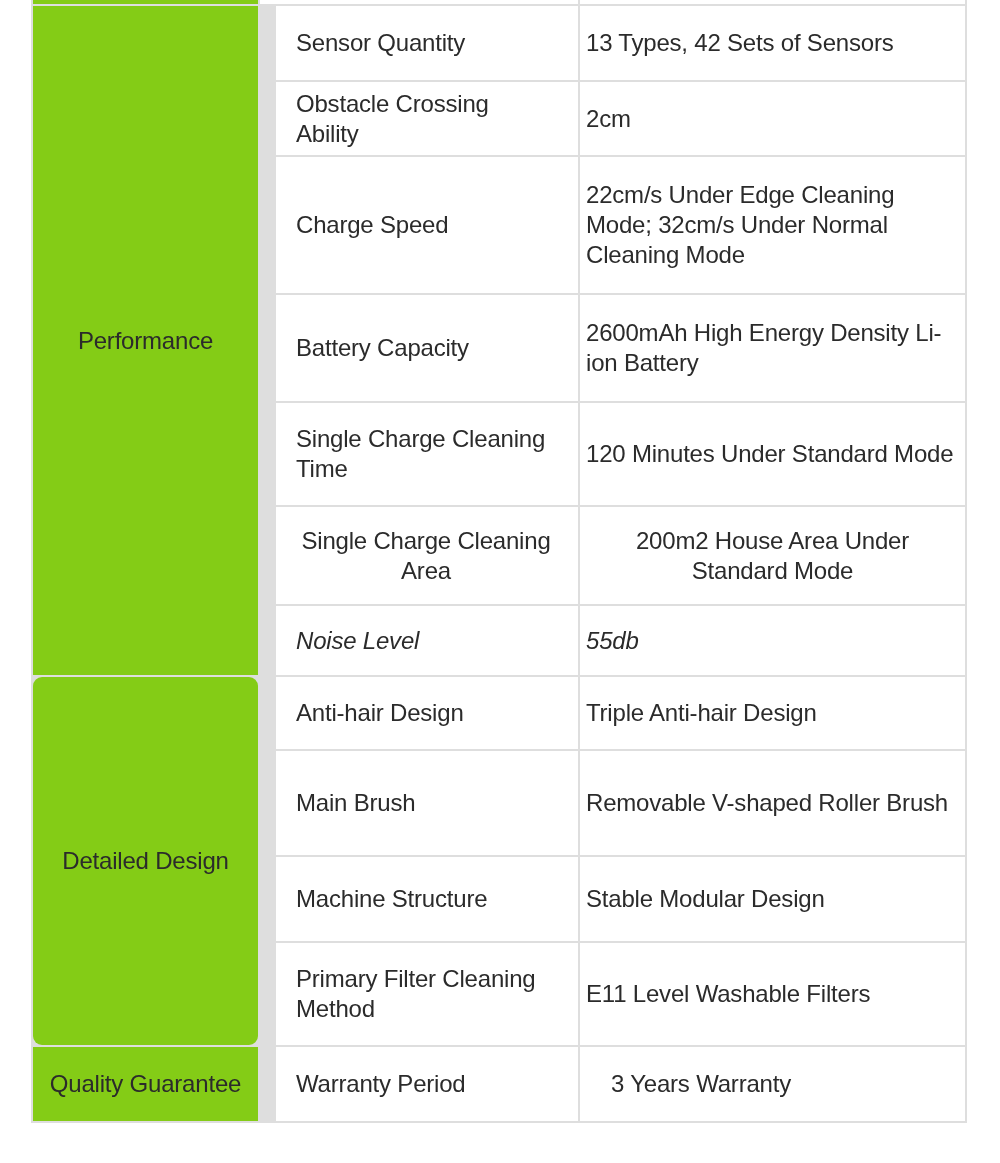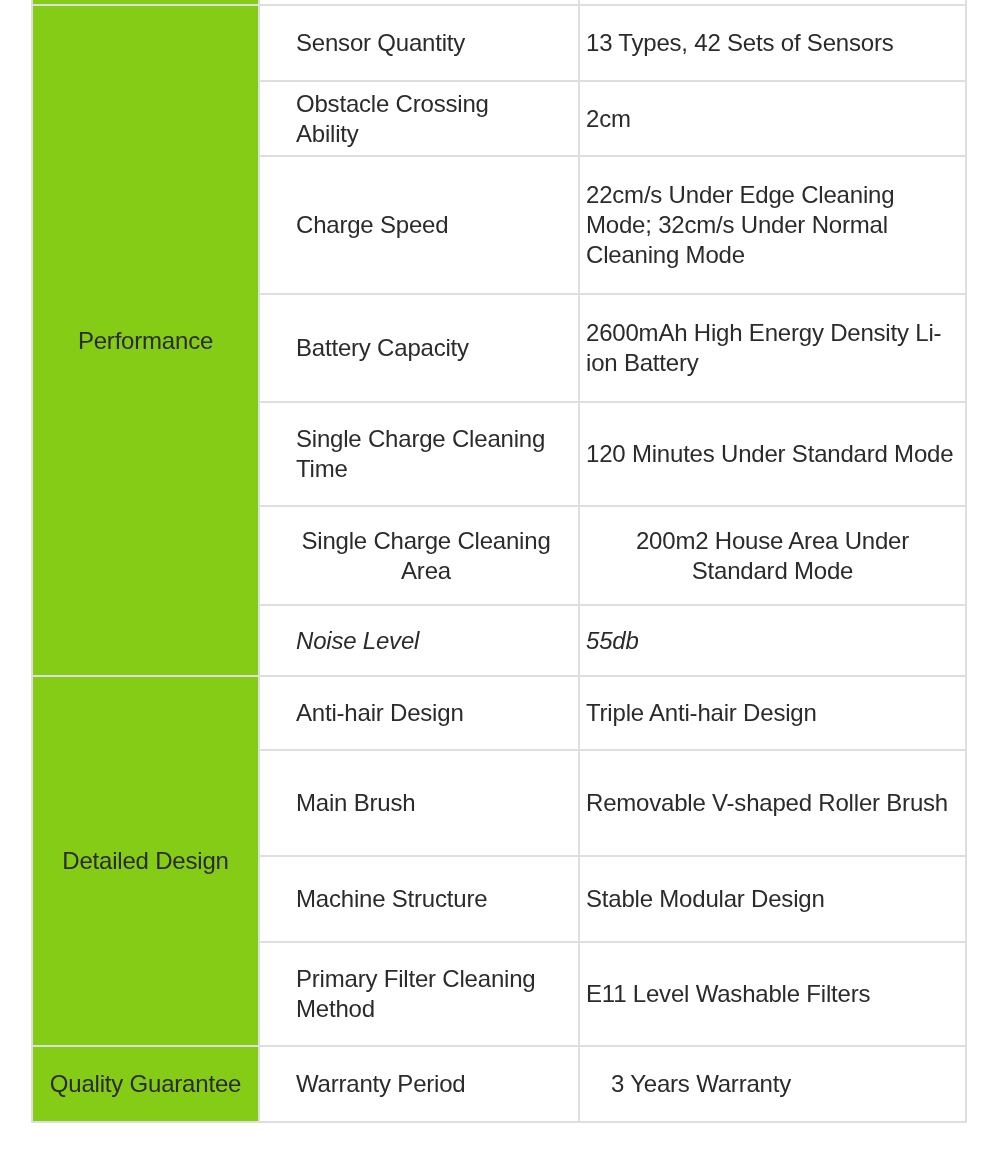--- a/index.html
+++ b/index.html
@@ -23,33 +23,33 @@
   .cell {
     background:#ffffff;
     display:flex; align-items:center;
     font-size:24px; line-height:30px;
     letter-spacing:-0.2px;
   }
   .cat {
     background:#84cc16;
     justify-content:center; text-align:center;
   }
-  .name  { padding:0 22px 0 36px; }
+  .name  { padding:0 22px 0 20px;margin-left:16px; }
   .value { padding:0 6px; }
   .value.indent { padding-left:31px; }
 
   
   .c1 { grid-column:1; } .c2 { grid-column:2; } .c3 { grid-column:3; }
   .r1 { grid-row:1; }  .r2 { grid-row:2; }  .r3 { grid-row:3; }
   .r4 { grid-row:4; }  .r5 { grid-row:5; }  .r6 { grid-row:6; }
   .r7 { grid-row:7;text-align:center; }  .r8 { grid-row:8;font-style:italic; }  .r9 { grid-row:9;text-align:center; }
   .r10 { grid-row:10; } .r11 { grid-row:11; } .r12 { grid-row:12; }
   .r13 { grid-row:13; }
   .span-performance { grid-row:2 / span 7; }
-  .span-design      { grid-row:9 / span 4; }
+  .span-design      { grid-row:9 / span 4;border-radius:9px; }
 </style>
 </head>
 <body>
 
 <div class="spec-table">
 
   <div class="cell cat c1 r1"></div>
   <div class="cell c2 r1"></div>
   <div class="cell c3 r1"></div>
 

